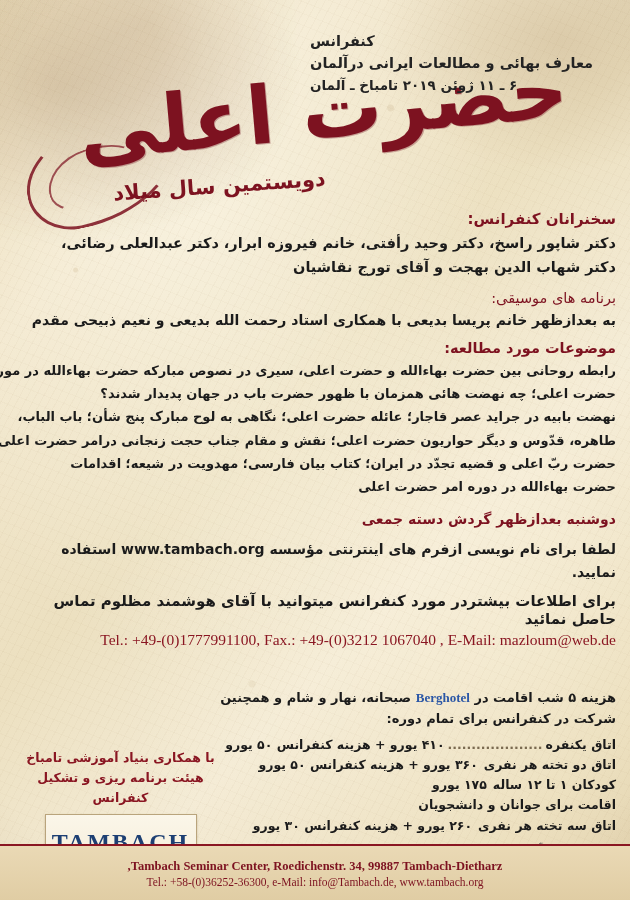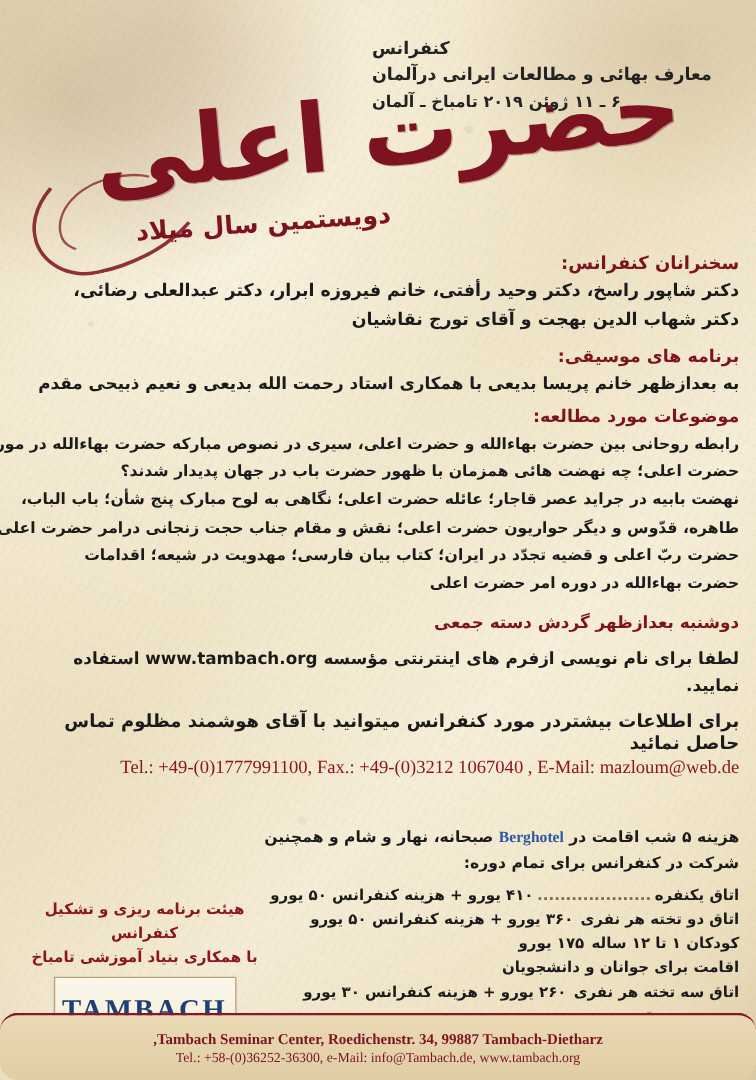--- a/index.html
+++ b/index.html
@@ -174,21 +174,21 @@
   }
   .speakers {
     font-size: 14.5px;
     font-weight: bold;
     line-height: 1.65;
     color: #1b1b1b;
     margin-bottom: 10px;
   }
   .music-title {
     font-size: 14.5px;
-    font-weight: bold;
+    font-weight: normal;
     color: #7d1220;
     margin: 6px 0 3px 0;
   }
   .music-text {
     font-size: 14px;
     font-weight: bold;
     color: #1b1b1b;
     margin-bottom: 9px;
     line-height: 1.6;
   }
@@ -333,21 +333,20 @@
     left: 0; right: 0;
     bottom: 0;
     height: 54px;
     background: linear-gradient(180deg, #ead9b5 0%, #e0cda4 100%);
     border-top: 2px solid #8a1622;
     display: flex;
     flex-direction: column;
     align-items: center;
     justify-content: center;
     z-index: 8;
-    border-radius: 15px;
   }
   .footer-line1 {
     font-family: "Liberation Serif", serif;
     font-size: 12.5px;
     color: #7d1220;
     font-weight: bold;
   }
   .footer-line2 {
     font-family: "Liberation Serif", serif;
     font-size: 11.5px;
@@ -444,22 +443,22 @@
       </div>
     </div>
 
     <div class="price-note">
       <div>تذکّر: همراه داشتن کارت شناسائی الزامی است.</div>
       <div>هزینه شرکت در کنفرانس در محل کنفرانس وصول خواهد شد.</div>
     </div>
   </div>
 
   <div class="sponsor">
+    <div class="sponsor-title">با همکاری بنیاد آموزشی تامباخ</div>
     <div class="sponsor-title">هیئت برنامه ریزی و تشکیل کنفرانس</div>
-    <div class="sponsor-title">با همکاری بنیاد آموزشی تامباخ</div>
     <div class="logo-box">
       <div class="logo-main">TAMBACH</div>
       <div class="logo-rule"></div>
       <div class="logo-sub">Hotel &amp; Seminar</div>
     </div>
   </div>
 
   <div class="footer">
     <div class="footer-line1">Tambach Seminar Center, Roedichenstr. 34, 99887 Tambach-Dietharz,</div>
     <div class="footer-line2">Tel.: +58-(0)36252-36300, e-Mail: info@Tambach.de, www.tambach.org</div>

